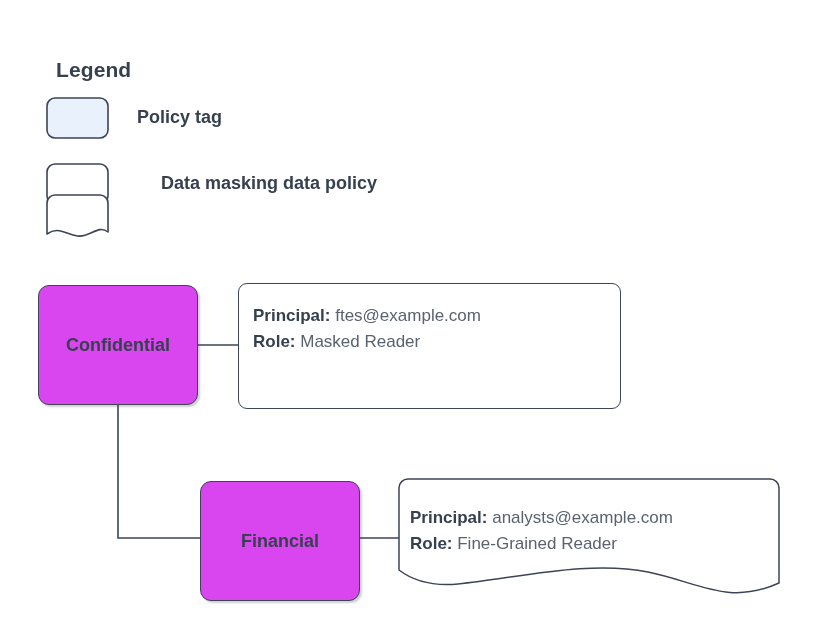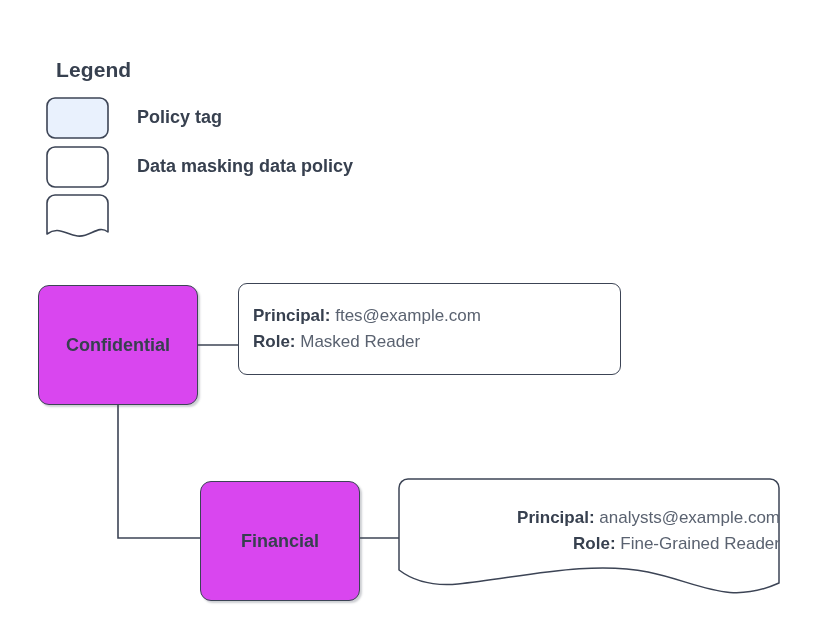--- a/index.html
+++ b/index.html
@@ -37,21 +37,21 @@
     margin-left: 10px;
   }
 
   .legend-row {
     position: absolute;
     left: 46px;
     display: flex;
     align-items: center;
   }
   #legend-row-0 { top: 97px; }
-  #legend-row-1 { top: 146px; }
+  #legend-row-1 { top: 163px; gap: 24px; }
   #legend-row-2 { top: 194px; }
 
   .legend-swatch {
     position: relative;
     width: 63px;
     height: 42px;
     flex: 0 0 auto;
   }
   .legend-swatch svg { display: block; overflow: visible; }
 
@@ -117,42 +117,42 @@
   .detail-line .k {
     font-weight: bold;
     color: #37404f;
   }
 
   
   #detail-confidential {
     left: 238px;
     top: 283px;
     width: 383px;
-    height: 92px;
+    height: 126px;
     background: #ffffff;
     border: 1.5px solid #3c4455;
     border-radius: 9px;
   }
   #detail-confidential .detail-lines { padding-top: 19px; }
 
   
   #detail-financial {
     left: 398px;
     top: 478px;
     width: 382px;
     height: 120px;
   }
   #detail-financial .wave-shape {
     position: absolute;
     left: 0; top: 0;
     width: 382px;
     height: 120px;
     overflow: visible;
   }
-  #detail-financial .detail-lines { padding-top: 27px; padding-left: 12px; text-align: right; }
+  #detail-financial .detail-lines { padding-top: 27px; padding-left: 12px; }
 
   
   #edges {
     position: absolute;
     left: 0; top: 0;
     width: 820px;
     height: 640px;
     pointer-events: none;
   }
 </style>

